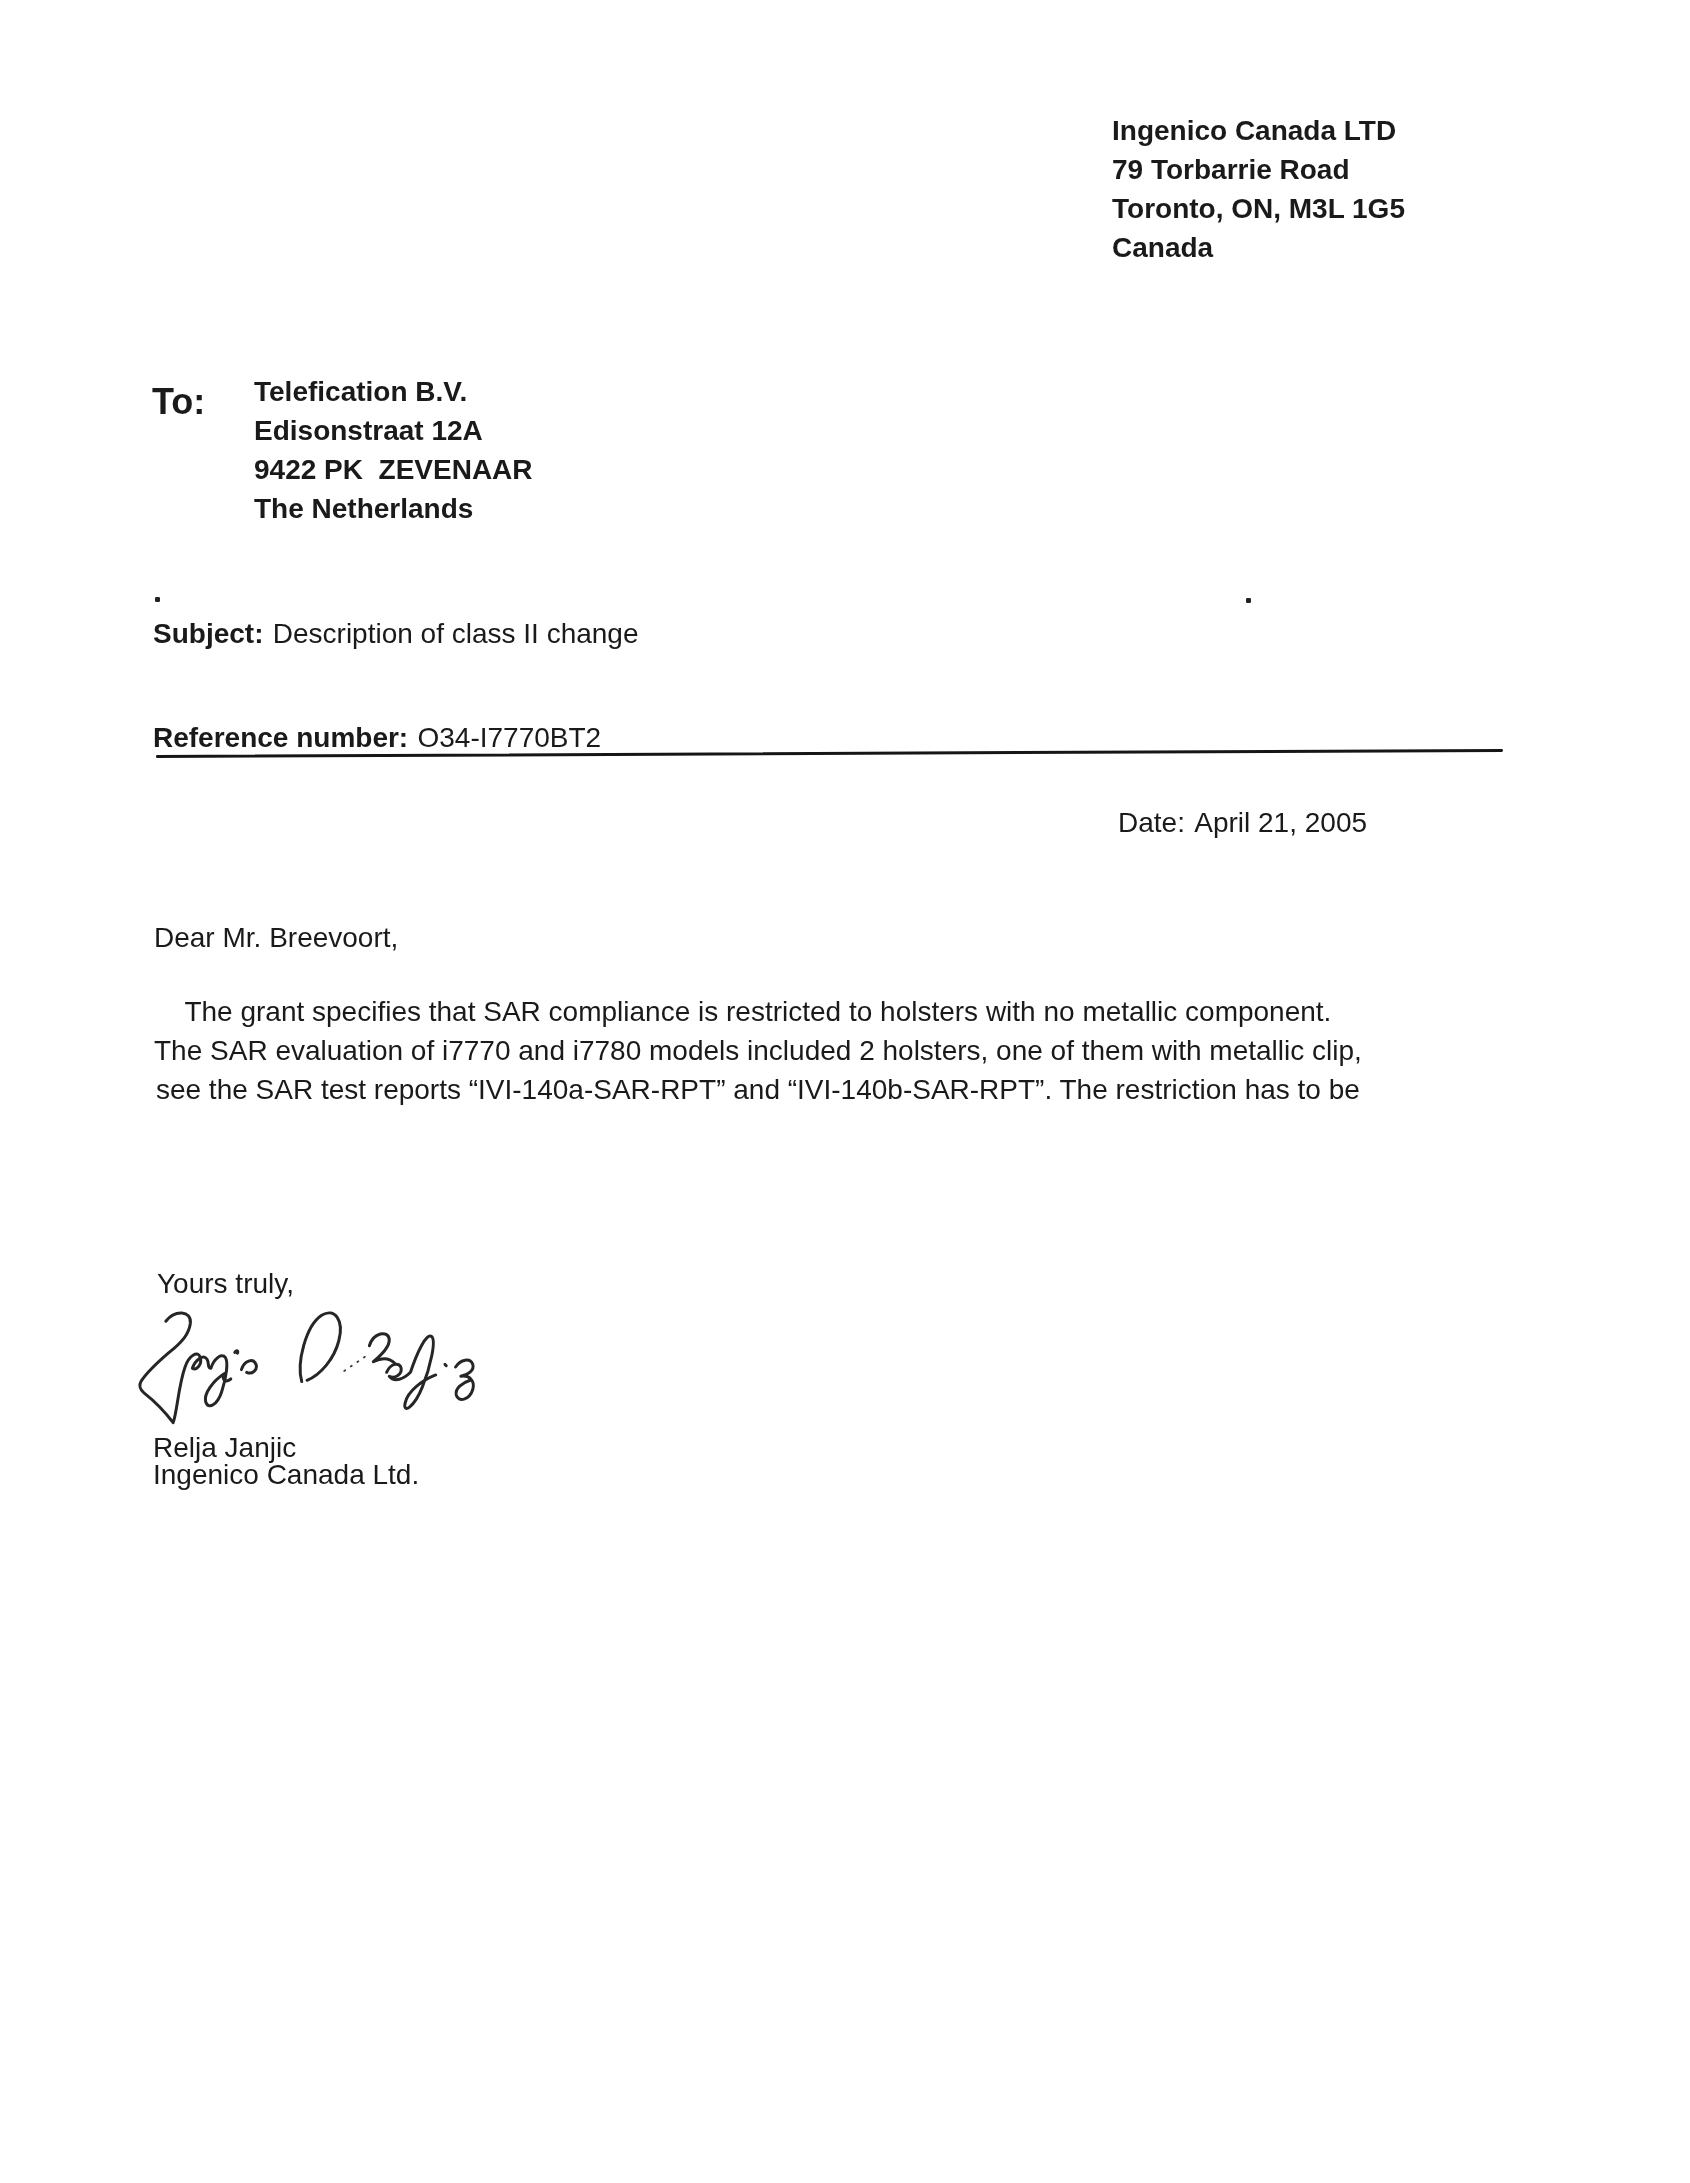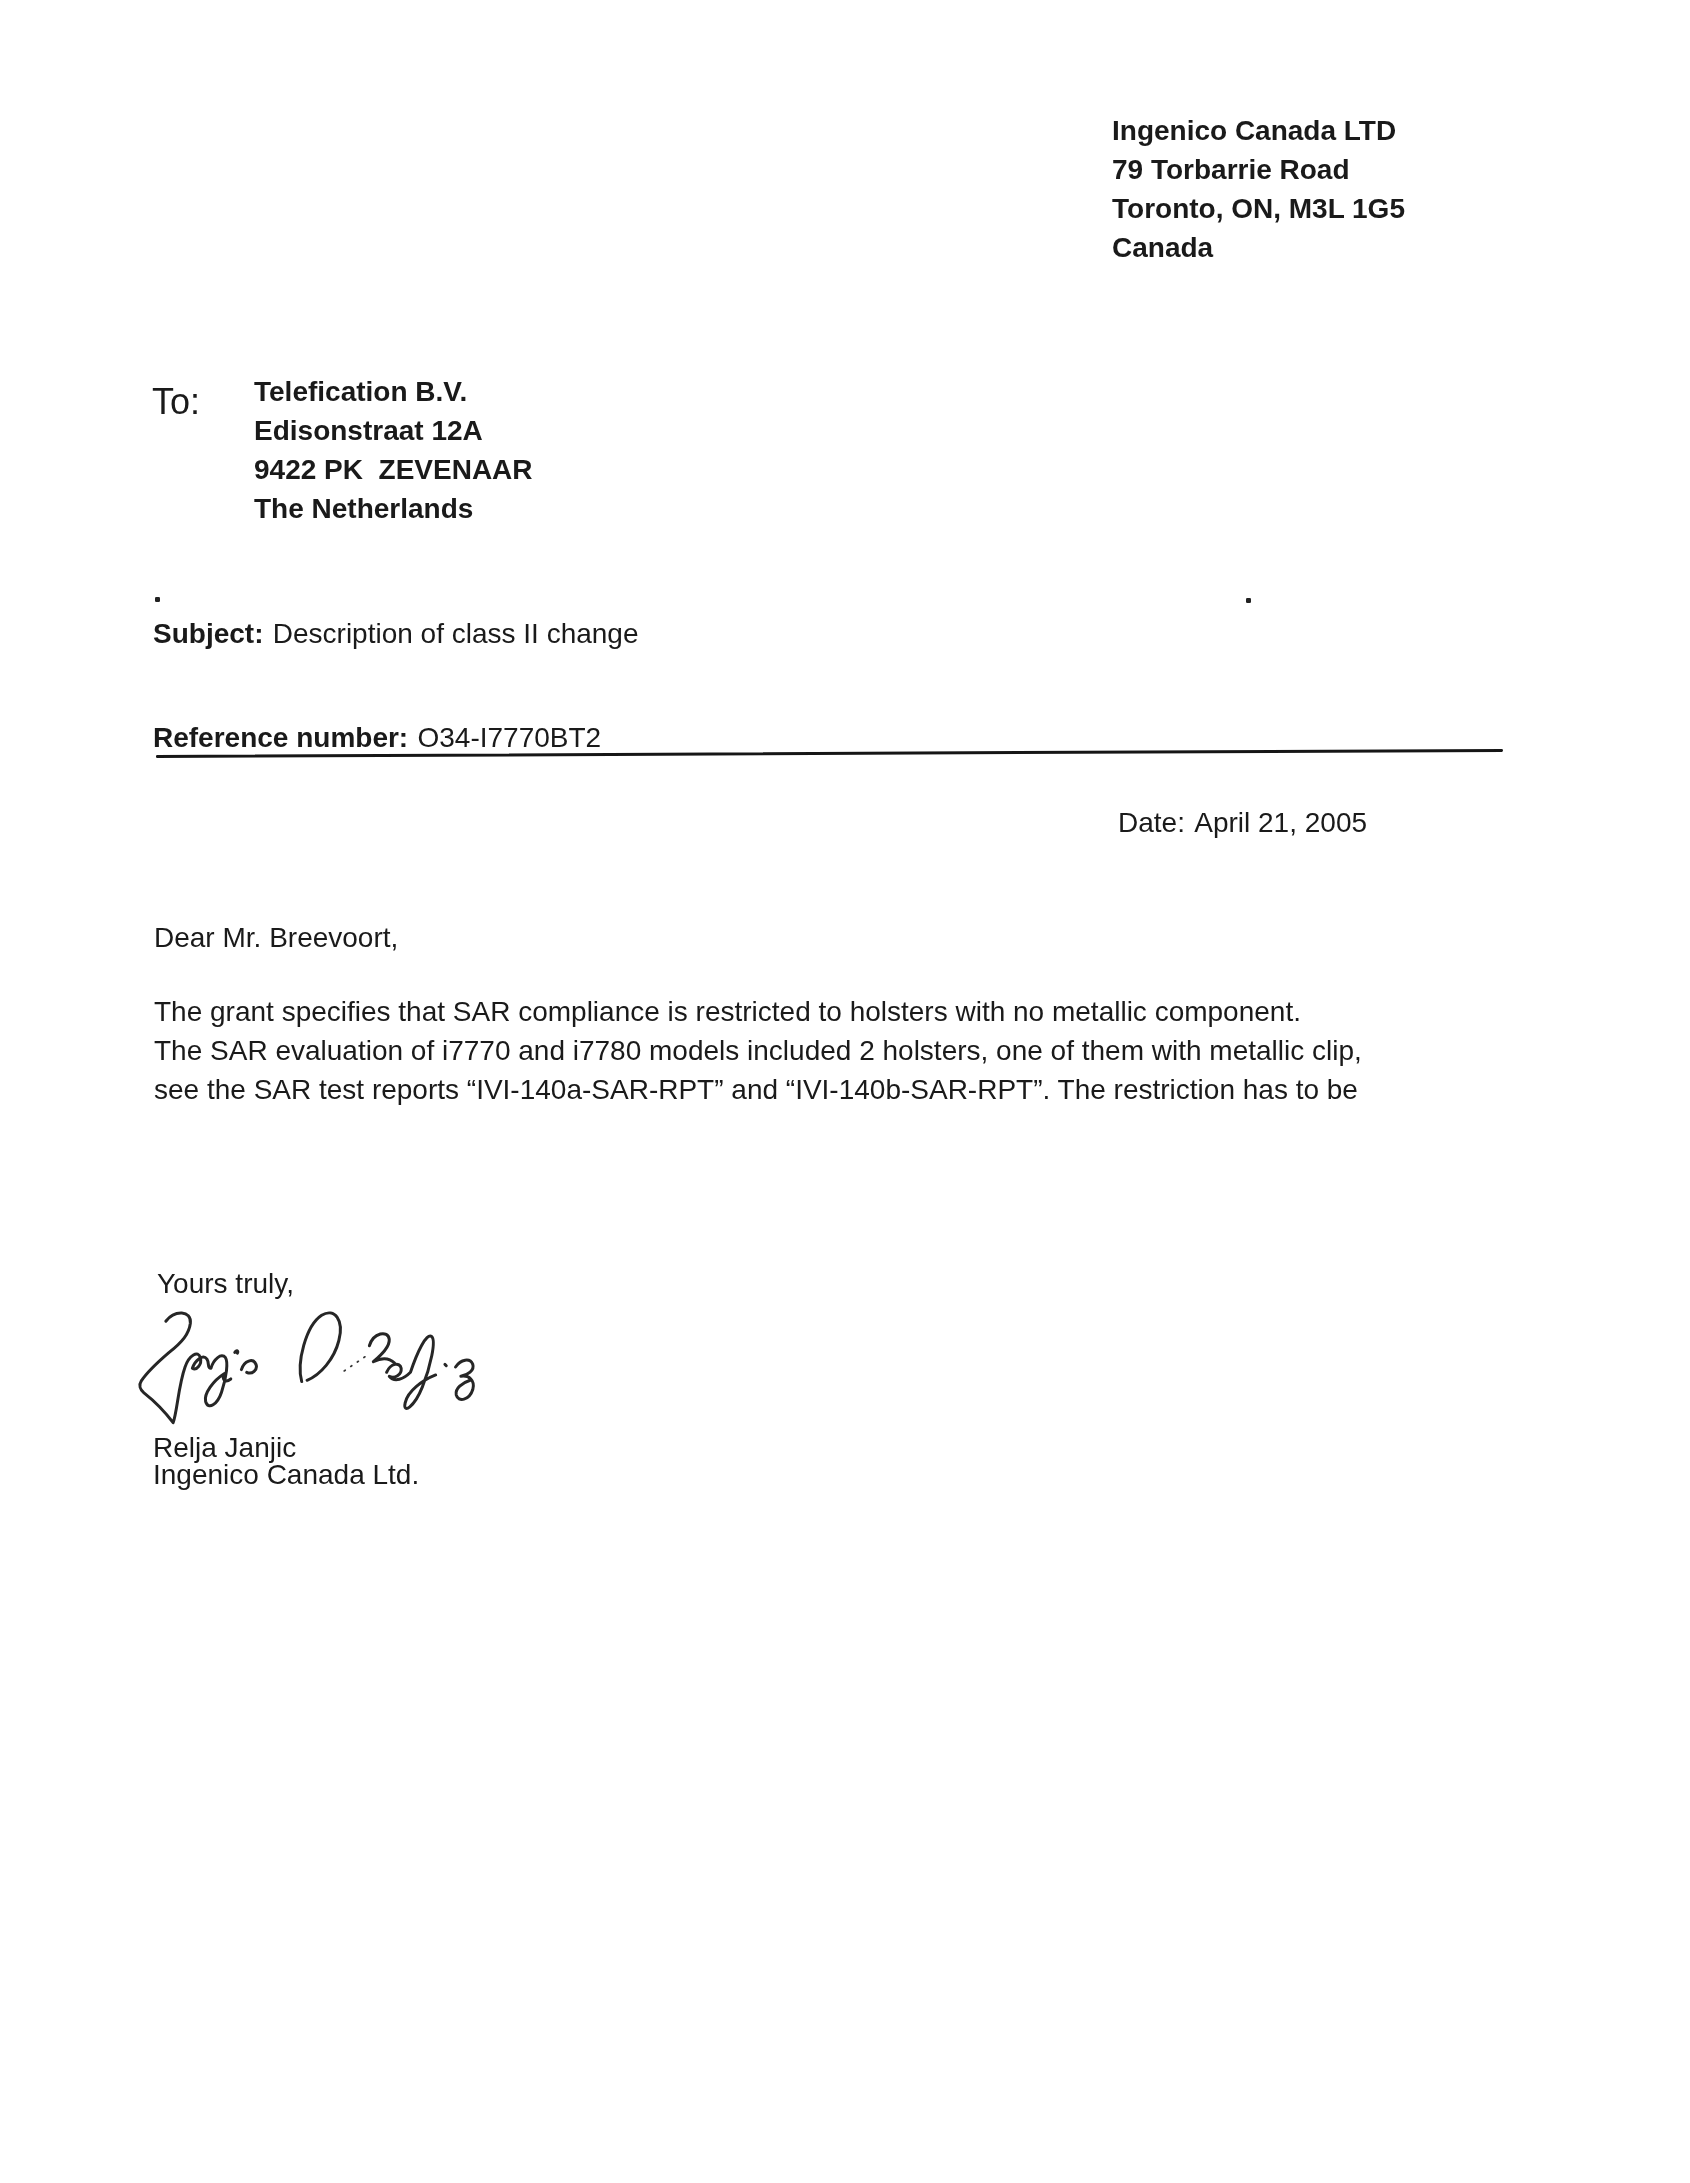--- a/index.html
+++ b/index.html
@@ -20,21 +20,21 @@
   .line {
     white-space: pre;
     font-size: 28px;
     line-height: 39px;
   }
   .bold { font-weight: 700; }
   .sender-block { left: 1112px; top: 111px; }
   .to-label {
     left: 152px; top: 382px;
     font-size: 36px; line-height: 39px;
-    font-weight: 400; white-space: pre;
+    font-weight: 700; white-space: pre;
   }
   .recipient-block { left: 254px; top: 372px; }
   .artifact-dot {
     width: 4.6px; height: 5.3px;
     background: #222222;
     border-radius: 1.3px;
   }
   .dot-left  { left: 155px;  top: 597px; }
   .dot-right { left: 1246px; top: 598px; }
   .subject-line   { left: 153px; top: 614px; }
@@ -44,21 +44,21 @@
     left: 156px; top: 755px;
     width: 1347px; height: 3.3px;
     background: #161616;
     transform: rotate(-0.26deg);
     transform-origin: left center;
     border-radius: 1.3px;
   }
   .date-line { left: 1118px; top: 803px; }
   .salutation { left: 154px; top: 918px; }
   .body-block { left: 154px; top: 992px; }
-  .body-block .line { line-height: 39px; }
+  .body-block .line { line-height: 39px; text-align: center; }
   .valediction { left: 157px; top: 1264px; }
   .signature-wrap { left: 136px; top: 1306px; width: 358px; height: 126px; }
   .signature-wrap svg { display: block; width: 358px; height: 126px; }
   .sig-stroke {
     fill: none;
     stroke: #262626;
     stroke-width: 4.5;
     stroke-linecap: round;
     stroke-linejoin: round;
   }

